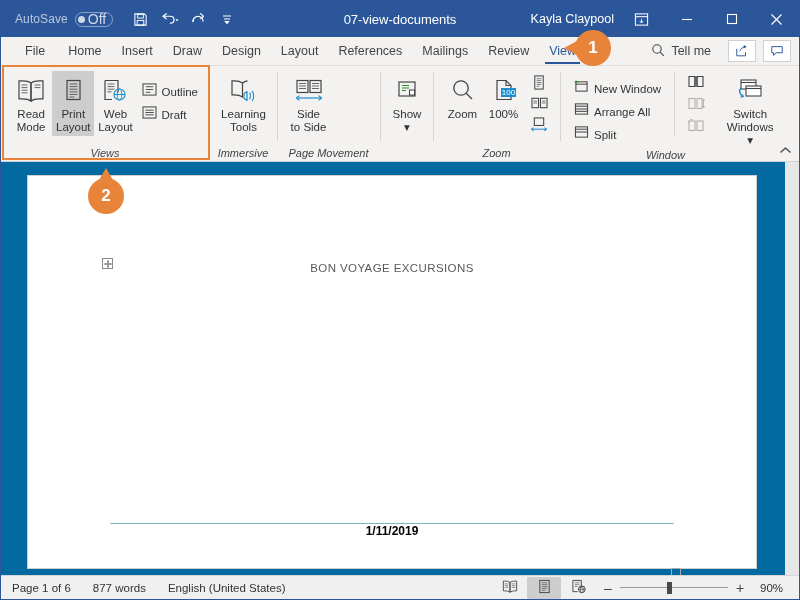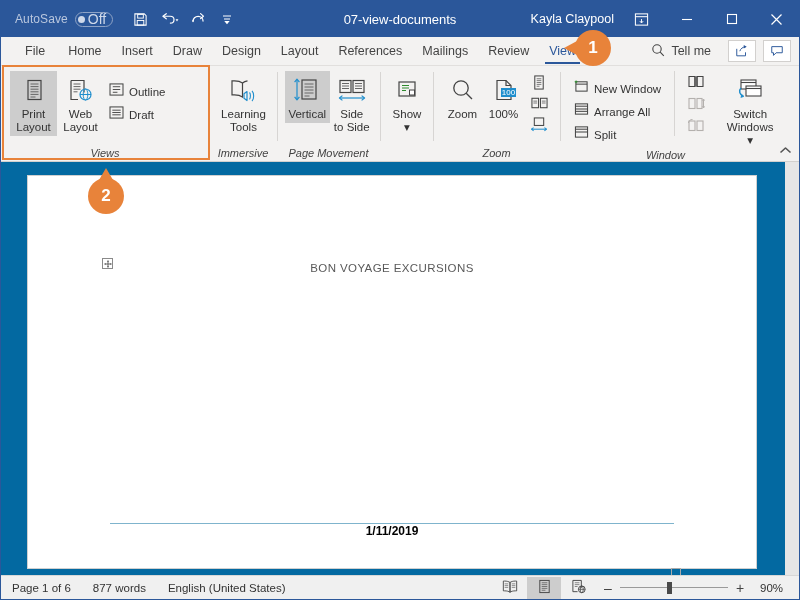--- a/index.html
+++ b/index.html
@@ -316,20 +316,30 @@
             <path d="M2 3h12v7H7l-3 3v-3H2z" fill="none" stroke="#2b579a" stroke-width="1.1" stroke-linejoin="round"></path>
           </svg>
       </div>
     </div>
   </div>
 
   <div class="ribbon">
 
     <div class="group" style="width:208px">
       <div class="group-body" style="padding-left:9px">
+        <div class="bigbtn">
+          <div class="glyph">
+            <svg width="30" height="26" viewBox="0 0 30 26">
+                <path d="M15 5c-2-1.6-5-2.2-8.5-2.2H3v18h3.5c3.5 0 6.5.7 8.5 2.2V5z" fill="none" stroke="#444" stroke-width="1.2"></path>
+                <path d="M15 5c2-1.6 5-2.2 8.5-2.2H27v18h-3.5c-3.5 0-6.5.7-8.5 2.2V5z" fill="none" stroke="#444" stroke-width="1.2"></path>
+                <path d="M5.5 7h6M5.5 9.6h6M5.5 12.2h6M5.5 14.8h6M18.5 7h6M18.5 9.6h6" stroke="#666" stroke-width="1"></path>
+              </svg>
+          </div>
+          <div class="cap"><span>Read</span><br><span>Mode</span></div>
+        </div>
         <div class="bigbtn sel">
           <div class="glyph">
             <svg width="30" height="26" viewBox="0 0 30 26">
                 <rect x="9" y="2.5" width="13" height="19" fill="none" stroke="#444" stroke-width="1.2"></rect>
                 <path d="M11.5 6h8M11.5 8.6h8M11.5 11.2h8M11.5 13.8h8M11.5 16.4h8M11.5 19h5" stroke="#666" stroke-width="1"></path>
               </svg>
           </div>
           <div class="cap"><span>Print</span><br><span>Layout</span></div>
         </div>
         <div class="bigbtn">
@@ -381,31 +391,20 @@
               </svg>
           </div>
           <div class="cap"><span>Learning</span><br><span>Tools</span></div>
         </div>
       </div>
       <div class="group-label">Immersive</div>
     </div>
 
     <div class="group" style="width:103px">
       <div class="group-body" style="padding-left:8px">
-        <div class="bigbtn sel">
-          <div class="glyph">
-            <svg width="32" height="28" viewBox="0 0 32 28">
-                <rect x="11" y="3" width="14" height="19" fill="none" stroke="#444" stroke-width="1.2"></rect>
-                <path d="M13.5 7h9M13.5 10h9M13.5 13h9M13.5 16h9M13.5 19h5" stroke="#666" stroke-width="1"></path>
-                <path d="M6 3v19" stroke="#1f8ecd" stroke-width="1.2"></path>
-                <path d="M3.6 5.2L6 2.2l2.4 3M3.6 19.8L6 22.8l2.4-3" fill="none" stroke="#1f8ecd" stroke-width="1.2" stroke-linejoin="round"></path>
-              </svg>
-          </div>
-          <div class="cap"><span>Vertical</span></div>
-        </div>
         <div class="bigbtn">
           <div class="glyph">
             <svg width="34" height="26" viewBox="0 0 34 26">
                 <rect x="5" y="2.5" width="11" height="12" fill="none" stroke="#444" stroke-width="1.2"></rect>
                 <rect x="18" y="2.5" width="11" height="12" fill="none" stroke="#444" stroke-width="1.2"></rect>
                 <path d="M7 5.5h7M7 8h7M7 10.5h7M20 5.5h7M20 8h7M20 10.5h7" stroke="#666" stroke-width="1"></path>
                 <path d="M5 20h24" stroke="#1f8ecd" stroke-width="1.2"></path>
                 <path d="M7.4 17.6L4.4 20l3 2.4M26.6 17.6l3 2.4-3 2.4" fill="none" stroke="#1f8ecd" stroke-width="1.2" stroke-linejoin="round"></path>
               </svg>
           </div>

